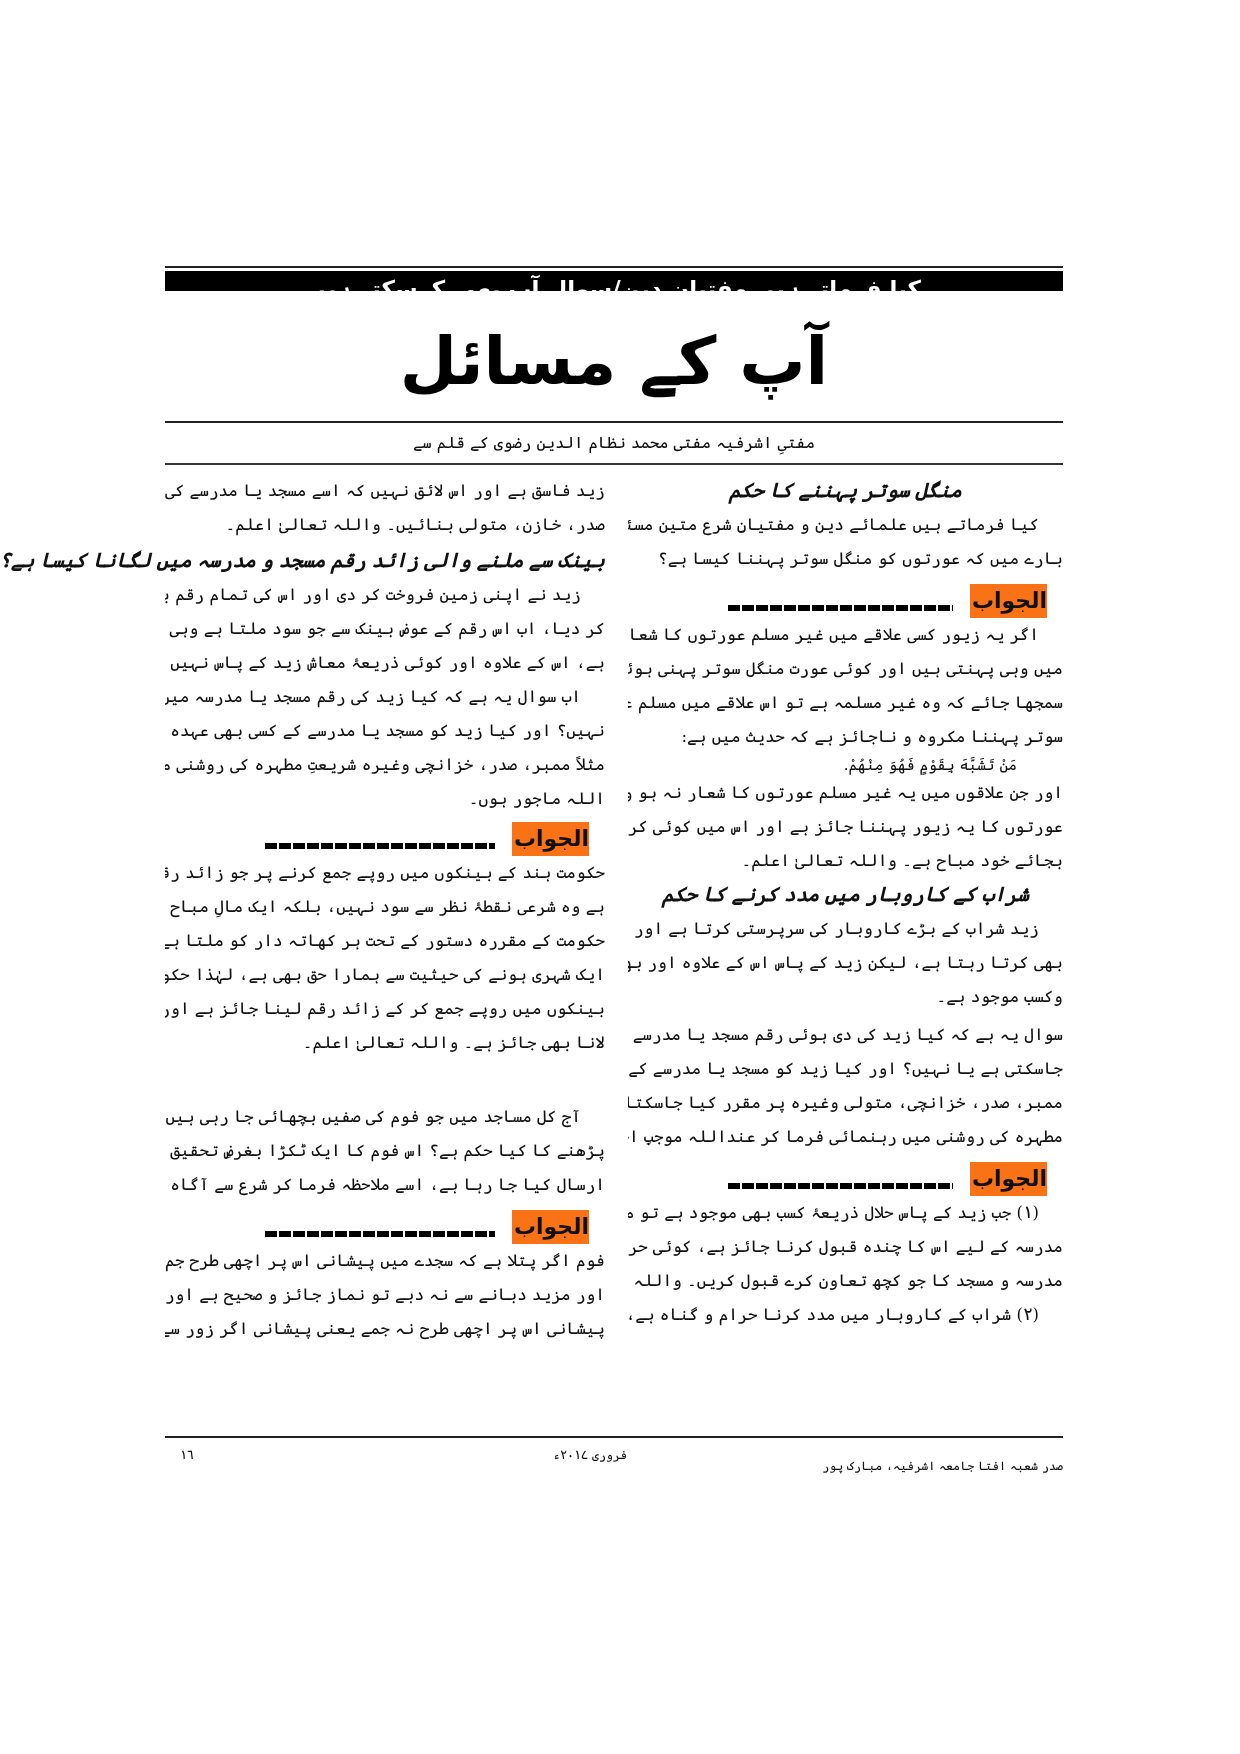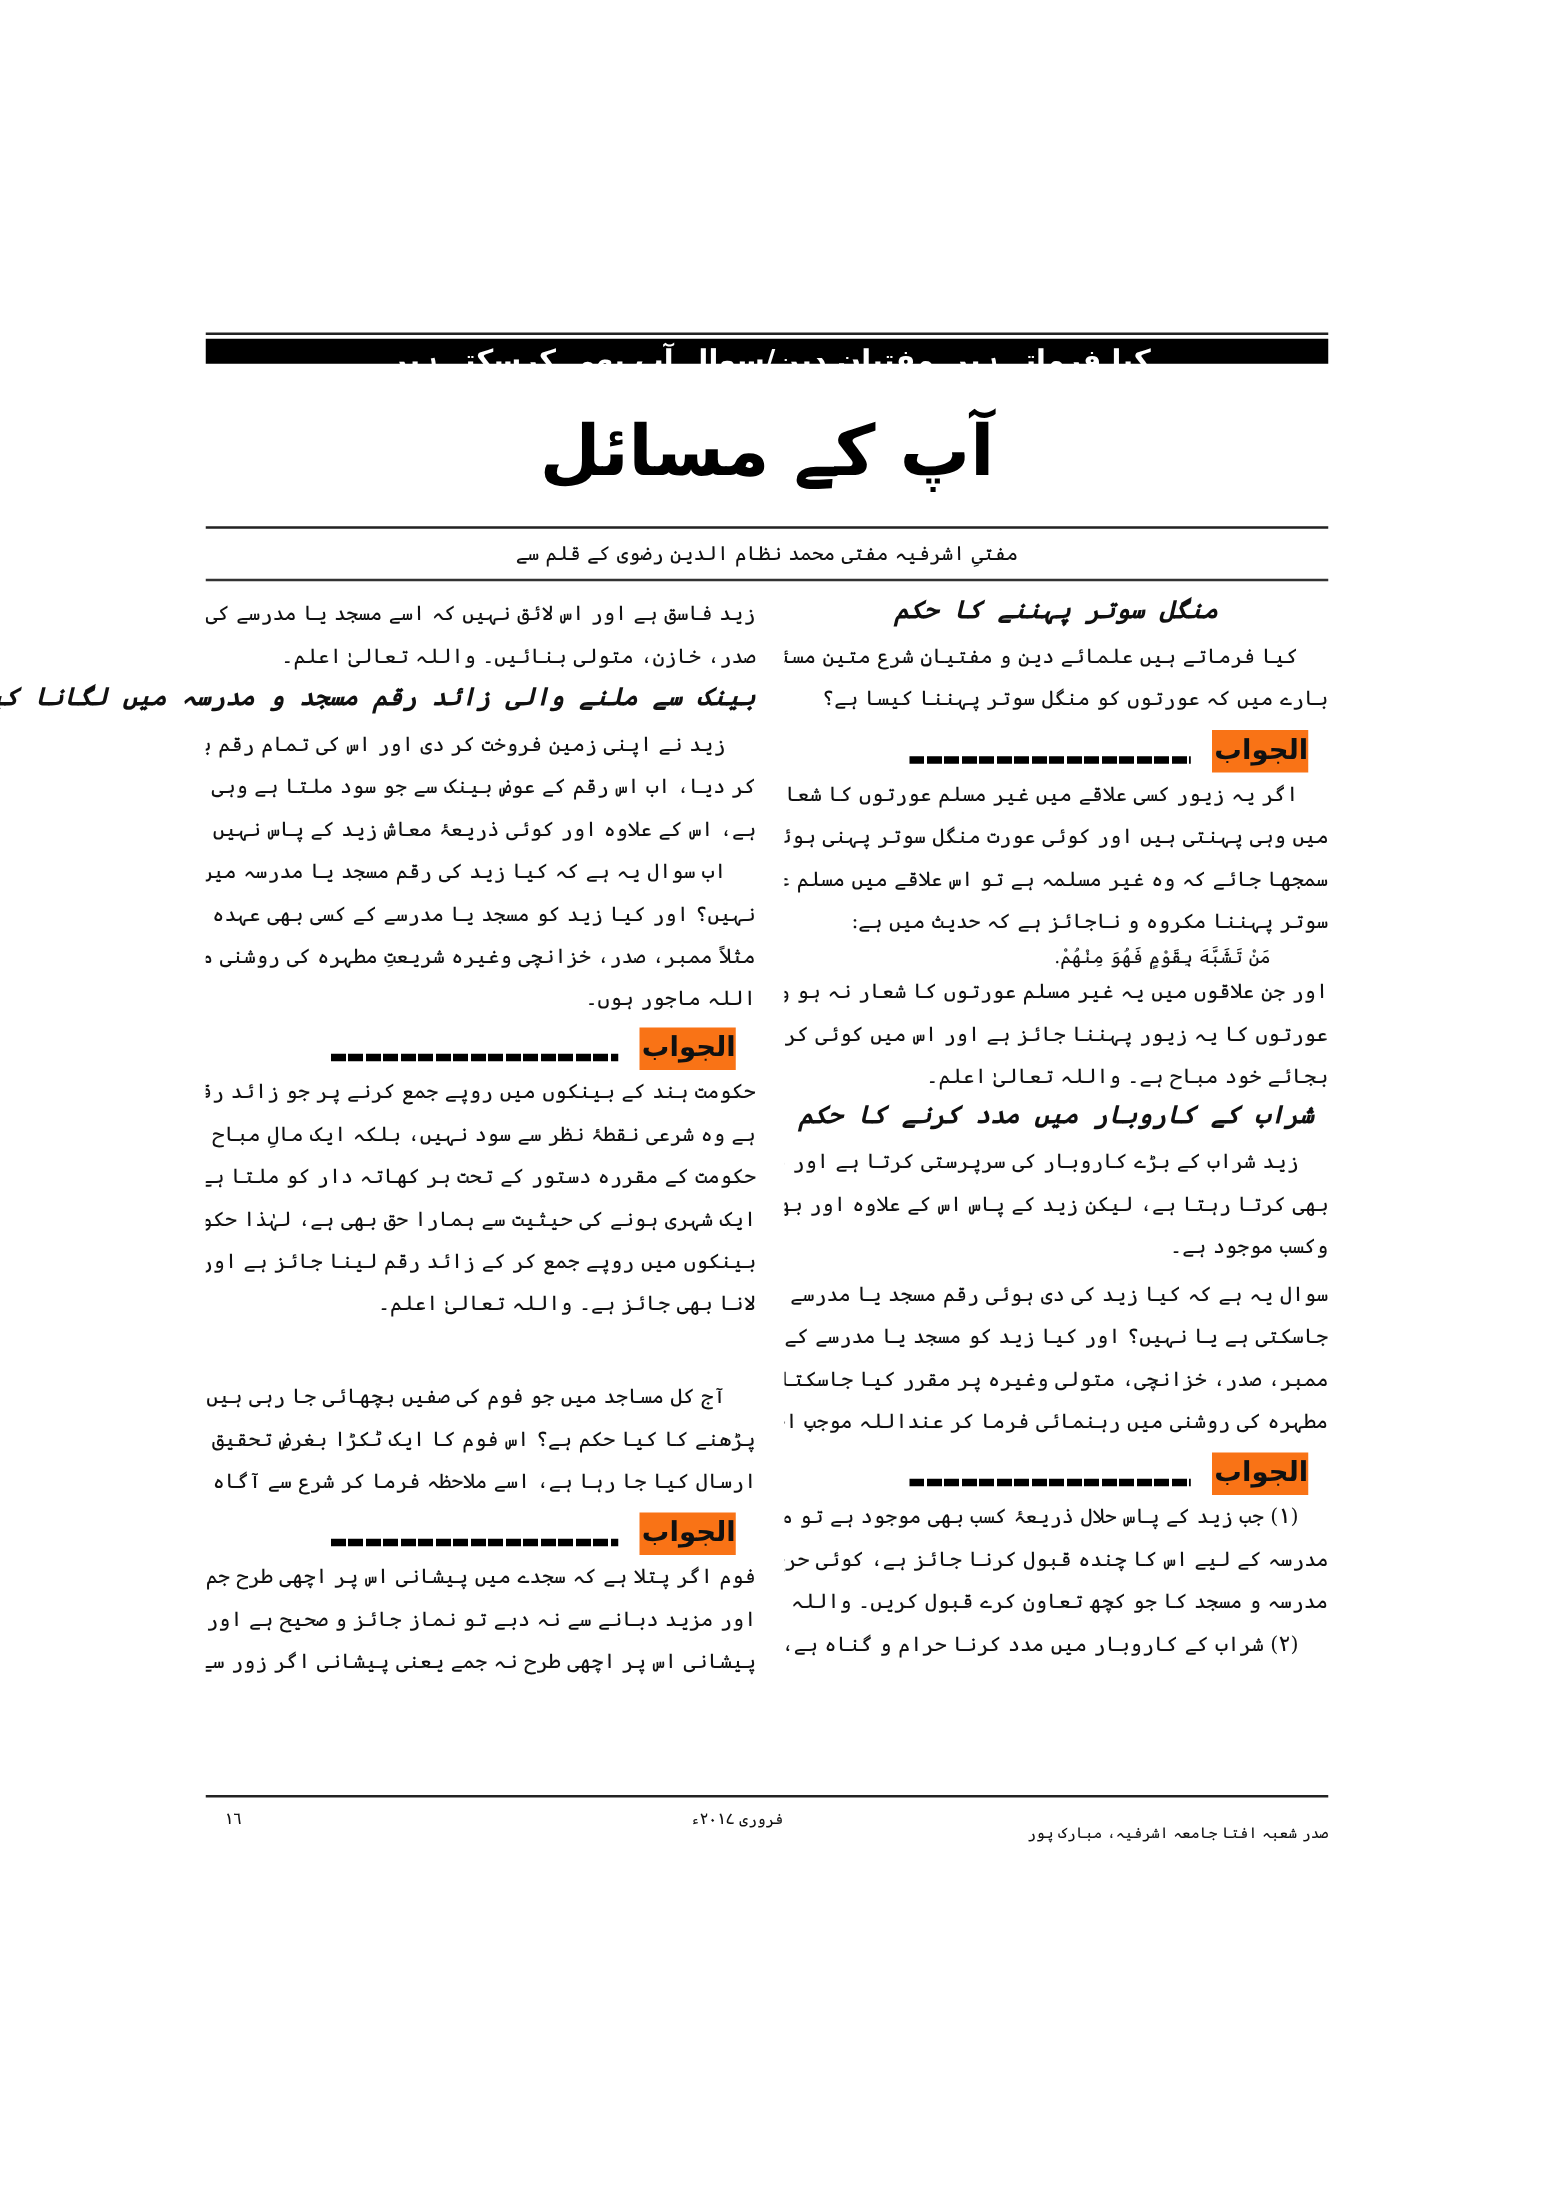--- a/index.html
+++ b/index.html
@@ -5,40 +5,40 @@
   html, body { margin:0; padding:0; background:#ffffff; }
   body { width:1240px; height:1754px; position:relative; overflow:hidden;
          font-family:"DejaVu Sans", sans-serif; color:#111; }
   .page { position:absolute; left:0; top:0; width:1240px; height:1754px; }
 
   .top-rule { position:absolute; left:165px; width:898px; top:266px; height:2px; background:#222; }
   .kicker-bar { position:absolute; left:165px; width:898px; top:271px; height:20px; background:#000;
                 color:#fff; text-align:center; font-weight:bold; font-size:23px; line-height:36px;
                 direction:rtl; }
   .main-title { position:absolute; left:165px; width:898px; top:312px; height:100px; text-align:center;
-                font-weight:bold; font-size:56px; line-height:100px; color:#000; direction:rtl;
+                font-weight:bold; font-size:66px; line-height:100px; color:#000; direction:rtl;
                 letter-spacing:1px; }
   .title-rule { position:absolute; left:165px; width:898px; top:421px; height:2px; background:#222; }
   .byline { position:absolute; left:165px; width:898px; top:428px; height:30px; text-align:center;
             font-size:16px; line-height:30px; direction:rtl; font-family:"DejaVu Serif", serif; }
   .byline-rule { position:absolute; left:165px; width:898px; top:463px; height:2px; background:#333; }
 
   .col { position:absolute; top:472px; height:945px; direction:rtl; }
   .col-right { left:628px; width:435px; }
   .col-left  { left:165px; width:440px; }
 
   .ln { position:absolute; right:0; left:0; height:34px; line-height:34px; font-size:16.5px;
         white-space:nowrap; overflow:hidden; text-align:justify; text-align-last:justify;
         font-family:"DejaVu Serif", serif; }
   .ln.indent { padding-right:24px; }
   .ln.short { text-align-last:right; }
   .ln.arabic { font-size:15px; padding-right:46px; text-align-last:right; }
 
   .hd { position:absolute; right:0; left:0; height:36px; line-height:36px; font-weight:bold;
-        font-size:20px; text-align:center; white-space:nowrap; font-family:Liberation Mono, monospace;
+        font-size:20px; text-align:center; white-space:nowrap; font-family:Liberation Sans, sans-serif;
         font-style:italic; }
   .hd.right { text-align:right; }
 
   .ans { position:absolute; right:0; left:0; height:34px; }
   .ans .ans-label { position:absolute; right:16px; top:0; font-weight:bold; font-size:22px;
                     line-height:34px; font-family:"DejaVu Sans", sans-serif; background:#f97316;
                     padding-left:2px; }
   .ans .ans-rule { position:absolute; left:100px; right:110px; top:21px; height:6px;
                    background:repeating-linear-gradient(90deg,#000 0 12px,#fff 12px 14px); }
 

